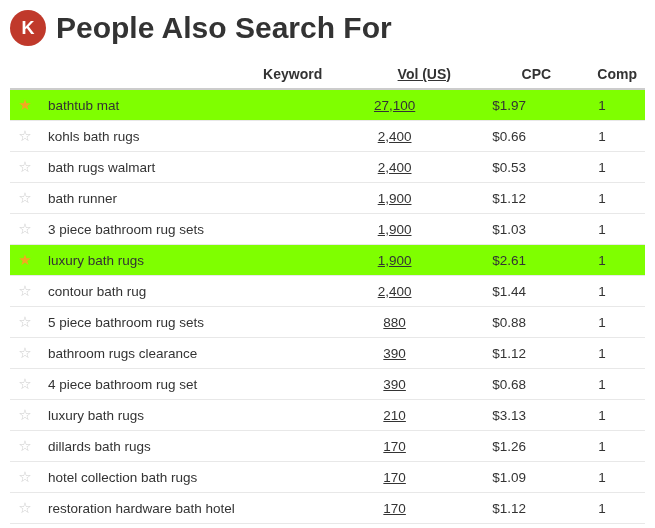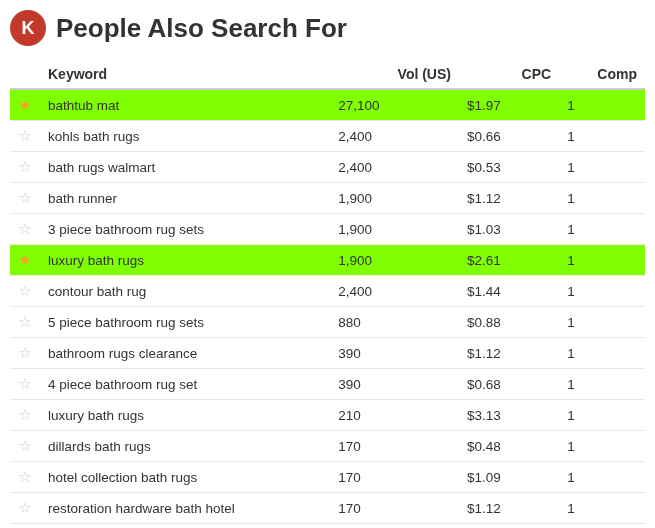--- a/index.html
+++ b/index.html
@@ -31,37 +31,37 @@
       align-items: center;
       justify-content: center;
       color: white;
       font-weight: bold;
       font-size: 18px;
       margin-right: 10px;
       flex-shrink: 0;
     }
 
     .page-title {
-      font-size: 26px;
+      font-size: 30px;
       font-weight: bold;
       color: #333;
     }
 
     table {
       width: 100%;
       border-collapse: collapse;
     }
 
     thead tr {
       border-bottom: 2px solid #ccc;
     }
 
     thead th {
       padding: 6px 8px;
-      text-align: left;
+      text-align: right;
       font-weight: bold;
       color: #333;
       font-size: 14px;
     }
 
     thead th.num {
       text-align: right;
     }
 
     tbody tr {
@@ -72,21 +72,21 @@
       background: #7fff00;
     }
 
     tbody td {
       padding: 6px 8px;
       color: #333;
       font-size: 13.5px;
     }
 
     tbody td.num {
-      text-align: left;
+      text-align: center;
     }
 
     .star-cell {
       width: 30px;
       text-align: center;
     }
 
     .star {
       color: #ccc;
       font-size: 15px;
@@ -96,20 +96,21 @@
     .star.active {
       color: #f5a623;
     }
 
     .keyword-col {
       min-width: 200px;
     }
 
     .vol-col {
       min-width: 90px;
+      text-decoration: underline;
     }
 
     .cpc-col {
       min-width: 70px;
     }
 
     .comp-col {
       min-width: 60px;
     }
   </style>
@@ -208,21 +209,21 @@
         <td class="star-cell"><span class="star">☆</span></td>
         <td class="keyword-col">luxury bath rugs</td>
         <td class="num vol-col">210</td>
         <td class="num cpc-col">$3.13</td>
         <td class="num comp-col">1</td>
       </tr>
       <tr>
         <td class="star-cell"><span class="star">☆</span></td>
         <td class="keyword-col">dillards bath rugs</td>
         <td class="num vol-col">170</td>
-        <td class="num cpc-col">$0.48</td>
+        <td class="num cpc-col">$1.26</td>
         <td class="num comp-col">1</td>
       </tr>
       <tr>
         <td class="star-cell"><span class="star">☆</span></td>
         <td class="keyword-col">hotel collection bath rugs</td>
         <td class="num vol-col">170</td>
         <td class="num cpc-col">$1.09</td>
         <td class="num comp-col">1</td>
       </tr>
       <tr>

